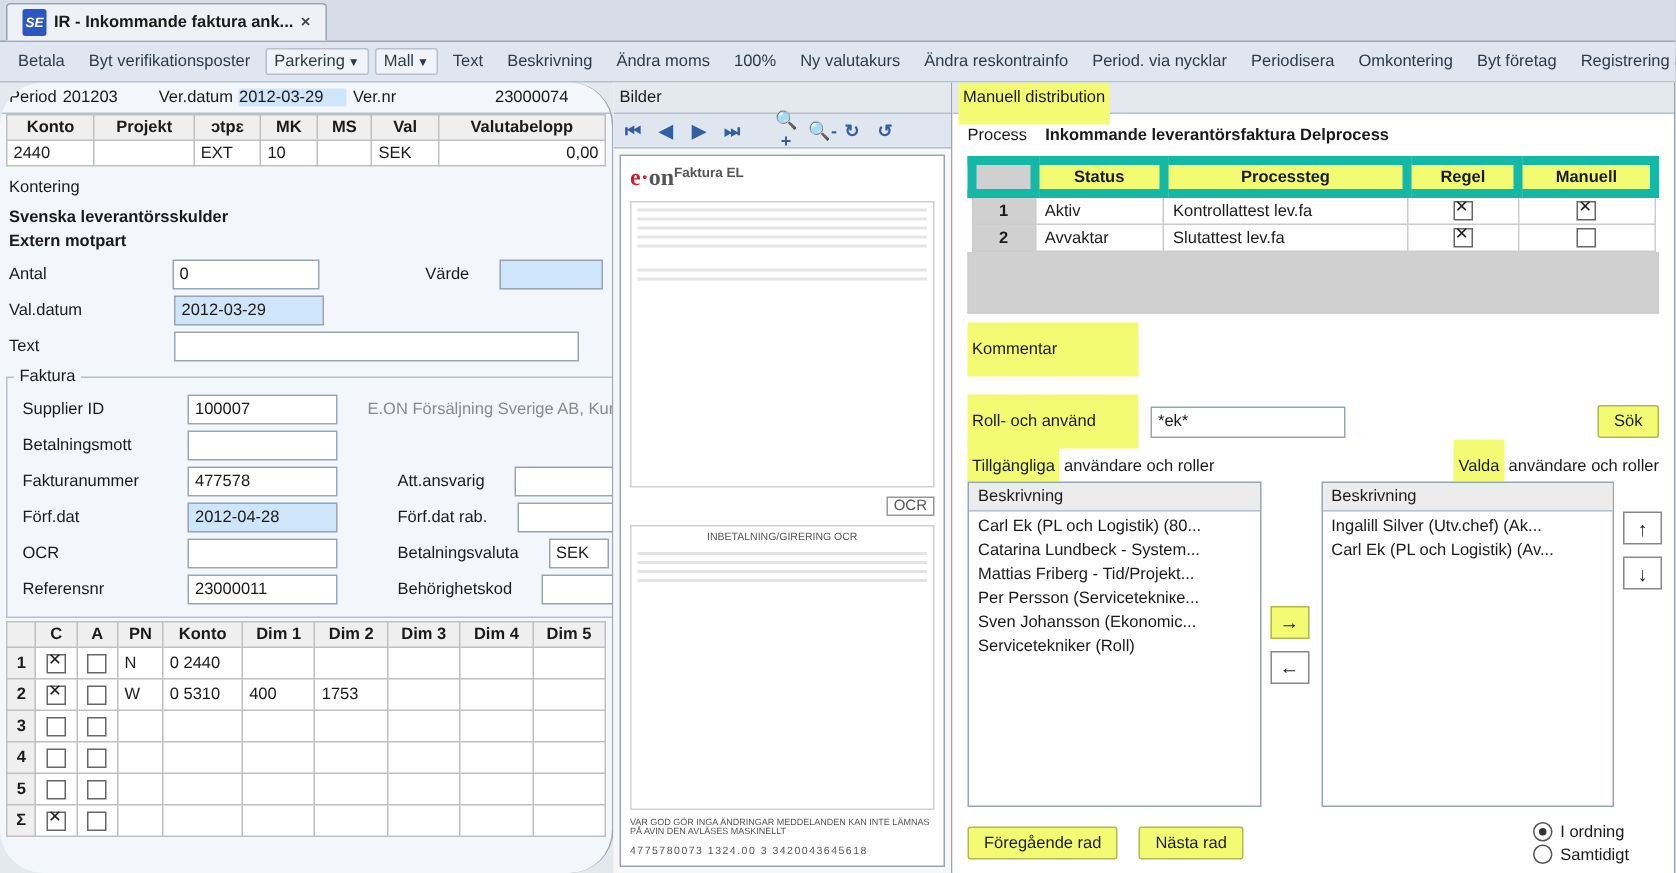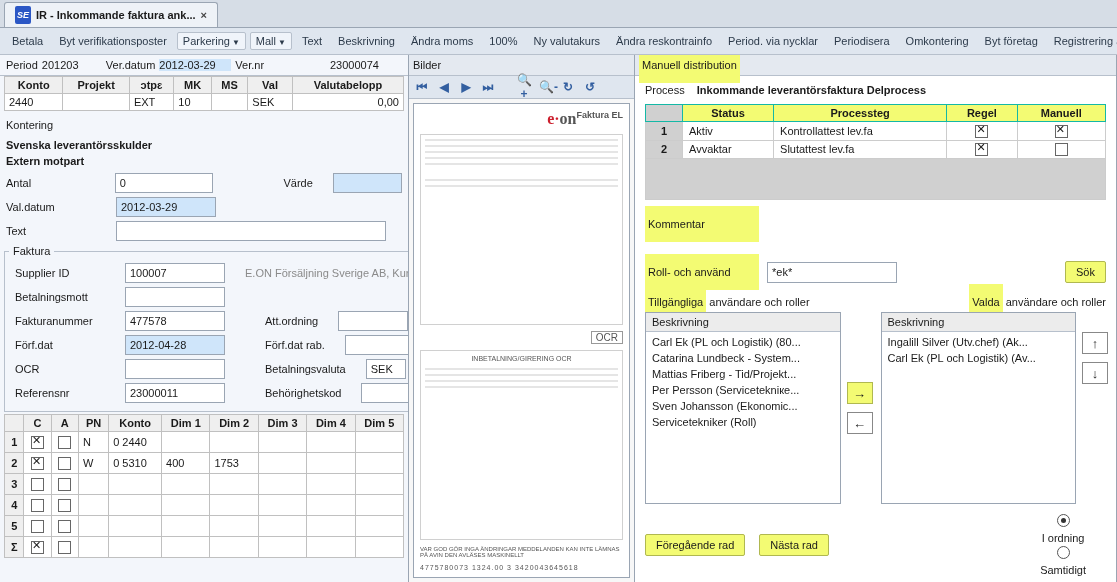--- a/index.html
+++ b/index.html
@@ -27,21 +27,21 @@
 
   
   .menubar{height:26px;display:flex;align-items:center;gap:4px;padding:0 6px;background:var(--header-bg);border-bottom:1px solid var(--border);}
   .menubar .mi{padding:3px 6px;border-radius:2px;white-space:nowrap;font-size:11px;color:#2c3a4a;}
   .menubar .mi.active{background:#f0f4fa;border:1px solid var(--border);padding:2px 5px;}
   .menubar .mi .caret{font-size:8px;margin-left:2px;}
 
   
   .cols{flex:1;display:flex;overflow:hidden;}
   .col{border-right:1px solid var(--border2);display:flex;flex-direction:column;overflow:hidden;}
-  .col.left{width:408px;background:var(--panel-bg);}
+  .col.left{width:408px;background:var(--panel-bg);border-radius:29px;}
   .col.mid{width:225px;background:#f7f7f7;}
   .col.right{flex:1;background:var(--white);}
 
   
   .sec-head{height:20px;display:flex;align-items:center;padding:0 4px;background:var(--pane-bg);border-bottom:1px solid var(--border);}
   .sec-head .lbl{font-size:11px;}
   .hl{background:var(--yellow);padding:12px 3px;}
 
   
   .row{display:flex;align-items:center;gap:20px;padding:2px 6px;}
@@ -72,32 +72,32 @@
   .rows-grid td{height:16px;}
   .chk{width:11px;height:11px;border:1px solid #666;display:inline-block;vertical-align:middle;position:relative;background:#fff;}
   .chk.on::after{content:"✕";position:absolute;top:-3px;left:0px;font-size:11px;line-height:13px;}
   .sigma-cell{font-weight:bold;text-align:center;}
 
   
   .img-toolbar{height:22px;display:flex;align-items:center;gap:8px;padding:0 6px;background:var(--header-bg);border-bottom:1px solid var(--border);}
   .img-toolbar .ico{width:14px;text-align:center;color:#335fa0;font-weight:bold;font-size:12px;}
   .invoice{flex:1;margin:4px;border:1px solid var(--border2);background:#fff;display:flex;flex-direction:column;padding:6px;gap:6px;font-size:6px;color:#555;overflow:hidden;}
   .inv-block{border:1px solid #d0d0d0;padding:4px;}
-  .inv-head{display:flex;justify-content:flex-end;align-items:flex-start;}
+  .inv-head{display:flex;justify-content:flex-start;align-items:flex-start;}
   .inv-logo{font-family:Georgia,serif;font-size:16px;font-weight:bold;}
   .inv-logo .red{color:#cc1f2d;}
   .ocr-label{align-self:flex-end;font-size:10px;border:1px solid #999;padding:0 4px;}
   .inv-line{height:2px;background:#e5e5e5;}
 
   
   .proc-row{display:flex;align-items:center;gap:12px;padding:8px 10px;}
   .proc-row .pname{font-weight:bold;}
 
   table.steps{border-collapse:collapse;margin:0 10px;width:calc(100% - 20px);}
-  table.steps th{background:var(--yellow);border:1px solid #14b8a6;padding:2px 6px;font-weight:bold;font-size:11px;}
+  table.steps th{background:var(--yellow);border:6px solid #14b8a6;padding:2px 6px;font-weight:bold;font-size:11px;}
   table.steps th.idx{background:#d0d0d0;width:24px;}
   table.steps td{border:1px solid #ccc;padding:2px 6px;background:#fff;}
   table.steps td.idx{background:#d0d0d0;text-align:center;font-weight:bold;width:24px;}
   .chkc{text-align:center;}
 
   .frow{display:flex;align-items:center;gap:8px;padding:6px 10px;}
   .frow .lab{min-width:108px;}
   .tbox{height:19px;border:1px solid var(--border2);background:#fff;padding:0 4px;display:flex;align-items:center;}
   .tbox.w220{width:220px;} .tbox.w120{width:120px;}
   .btn{height:20px;border:1px solid var(--yellow-border);background:var(--yellow);padding:0 10px;display:flex;align-items:center;border-radius:2px;font-size:11px;}
@@ -107,21 +107,21 @@
   .listbox .lh{background:#ececec;border-bottom:1px solid var(--border);padding:3px 6px;}
   .listbox .items{flex:1;padding:2px 0;overflow:hidden;}
   .listbox .items div{padding:2px 6px;white-space:nowrap;overflow:hidden;text-overflow:ellipsis;}
   .midbtns{width:28px;display:flex;flex-direction:column;justify-content:center;gap:8px;}
   .sq{width:24px;height:20px;border:1px solid #888;background:#fff;display:flex;align-items:center;justify-content:center;font-size:13px;}
   .sq.y{background:var(--yellow);border-color:var(--yellow-border);}
   .sidebtns{width:24px;display:flex;flex-direction:column;justify-content:flex-start;gap:8px;padding-top:20px;}
 
   .footer-row{display:flex;align-items:center;padding:6px 10px;gap:14px;}
   .radios{display:flex;flex-direction:column;gap:2px;margin-left:auto;margin-right:20px;}
-  .radio{display:flex;align-items:center;gap:5px;flex-direction:column;}
+  .radio{display:flex;align-items:center;gap:5px;}
   .rdot{width:11px;height:11px;border:1px solid #555;border-radius:50%;display:inline-flex;align-items:center;justify-content:center;}
   .rdot.on::after{content:"";width:5px;height:5px;background:#333;border-radius:50%;}
 
   .muted{color:#8a8a8a;}
 </style>
 </head>
 <body>
 
 <div class="app">
 
@@ -214,21 +214,21 @@
           <span class="fld w90">100007</span>
           <span class="muted">E.ON Försäljning Sverige AB, Kund</span>
         </div>
         <div class="row">
             <label>Betalningsmott</label>
             <span class="fld w90"></span>
           </div>
         <div class="row">
           <label>Fakturanummer</label>
           <span class="fld w90">477578</span>
-          <label style="width:auto;margin-left:20px">Att.ordning</label>
+          <label style="width:auto;margin-left:20px">Att.ansvarig</label>
           <span class="fld w60"></span>
         </div>
         <div class="row">
           <label>Förf.dat</label>
           <span class="fld w90 blue">2012-04-28</span>
           <label style="width:auto;margin-left:20px">Förf.dat rab.</label>
           <span class="fld w60"></span>
         </div>
         <div class="row">
           <label>OCR</label>

